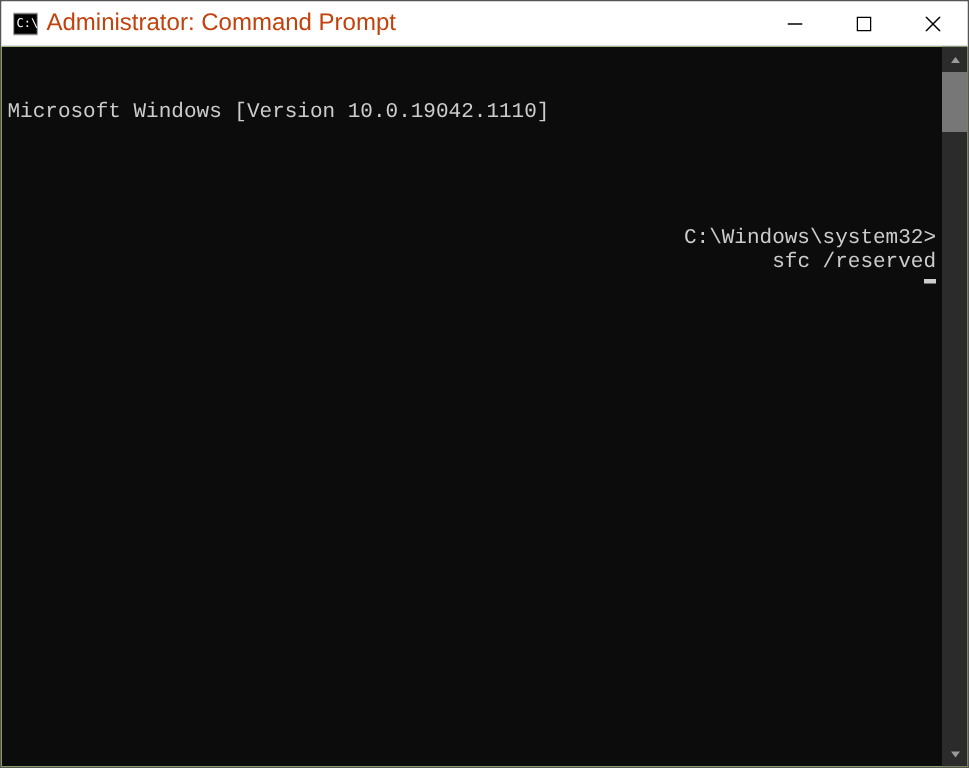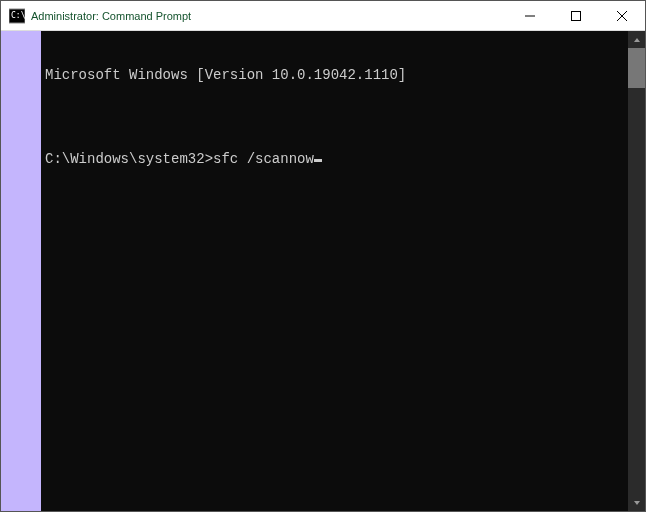--- a/index.html
+++ b/index.html
@@ -32,22 +32,22 @@
     }
     .titlebar-icon {
       width: 16px;
       height: 16px;
       margin-right: 6px;
       display: flex;
       align-items: center;
       justify-content: center;
     }
     .titlebar-title {
-      font-size: 11px;
-      color: #14532d;
+      font-size: 16px;
+      color: #c2410c;
       flex: 1;
     }
     .titlebar-controls {
       display: flex;
       height: 100%;
     }
     .titlebar-btn {
       width: 46px;
       height: 100%;
       display: flex;
@@ -57,41 +57,41 @@
       border: none;
       cursor: pointer;
     }
     .titlebar-btn svg {
       width: 10px;
       height: 10px;
     }
     .console-area {
       flex: 1;
       display: flex;
-      background: #c4b5fd;
+      background: #bef264;
       overflow: hidden;
-      padding-left: 40px;
     }
     .console {
       flex: 1;
       background: #0c0c0c;
       color: #cccccc;
       font-family: Consolas, "Courier New", monospace;
       font-size: 14px;
       line-height: 1.2;
       padding: 2px 4px;
       white-space: pre;
       overflow: hidden;
     }
     .console-line {
       display: block;
     }
     .prompt-line {
       display: flex;
-      align-items: center;
+      align-items: flex-end;
+      flex-direction: column;
     }
     .cursor {
       display: inline-block;
       width: 8px;
       height: 3px;
       background: #cccccc;
       margin-left: 0px;
       vertical-align: baseline;
       position: relative;
       top: 2px;
@@ -155,21 +155,21 @@
           <line x1="0" y1="0" x2="10" y2="10" stroke="#000" stroke-width="1"></line>
           <line x1="10" y1="0" x2="0" y2="10" stroke="#000" stroke-width="1"></line>
         </svg>
       </button>
     </div>
   </div>
   <div class="console-area">
     <div class="console">
       <span class="console-line">Microsoft Windows [Version 10.0.19042.1110]</span>
       <span class="console-line"></span>
-      <div class="prompt-line"><span>C:\Windows\system32&gt;</span><span>sfc /scannow</span><span class="cursor"></span></div>
+      <div class="prompt-line"><span>C:\Windows\system32&gt;</span><span>sfc /reserved</span><span class="cursor"></span></div>
     </div>
     <div class="scrollbar">
       <div class="scroll-arrow">
         <svg viewBox="0 0 8 8">
           <polygon points="4,2 7,6 1,6" fill="#999"></polygon>
         </svg>
       </div>
       <div class="scroll-track">
         <div class="scroll-thumb"></div>
       </div>

